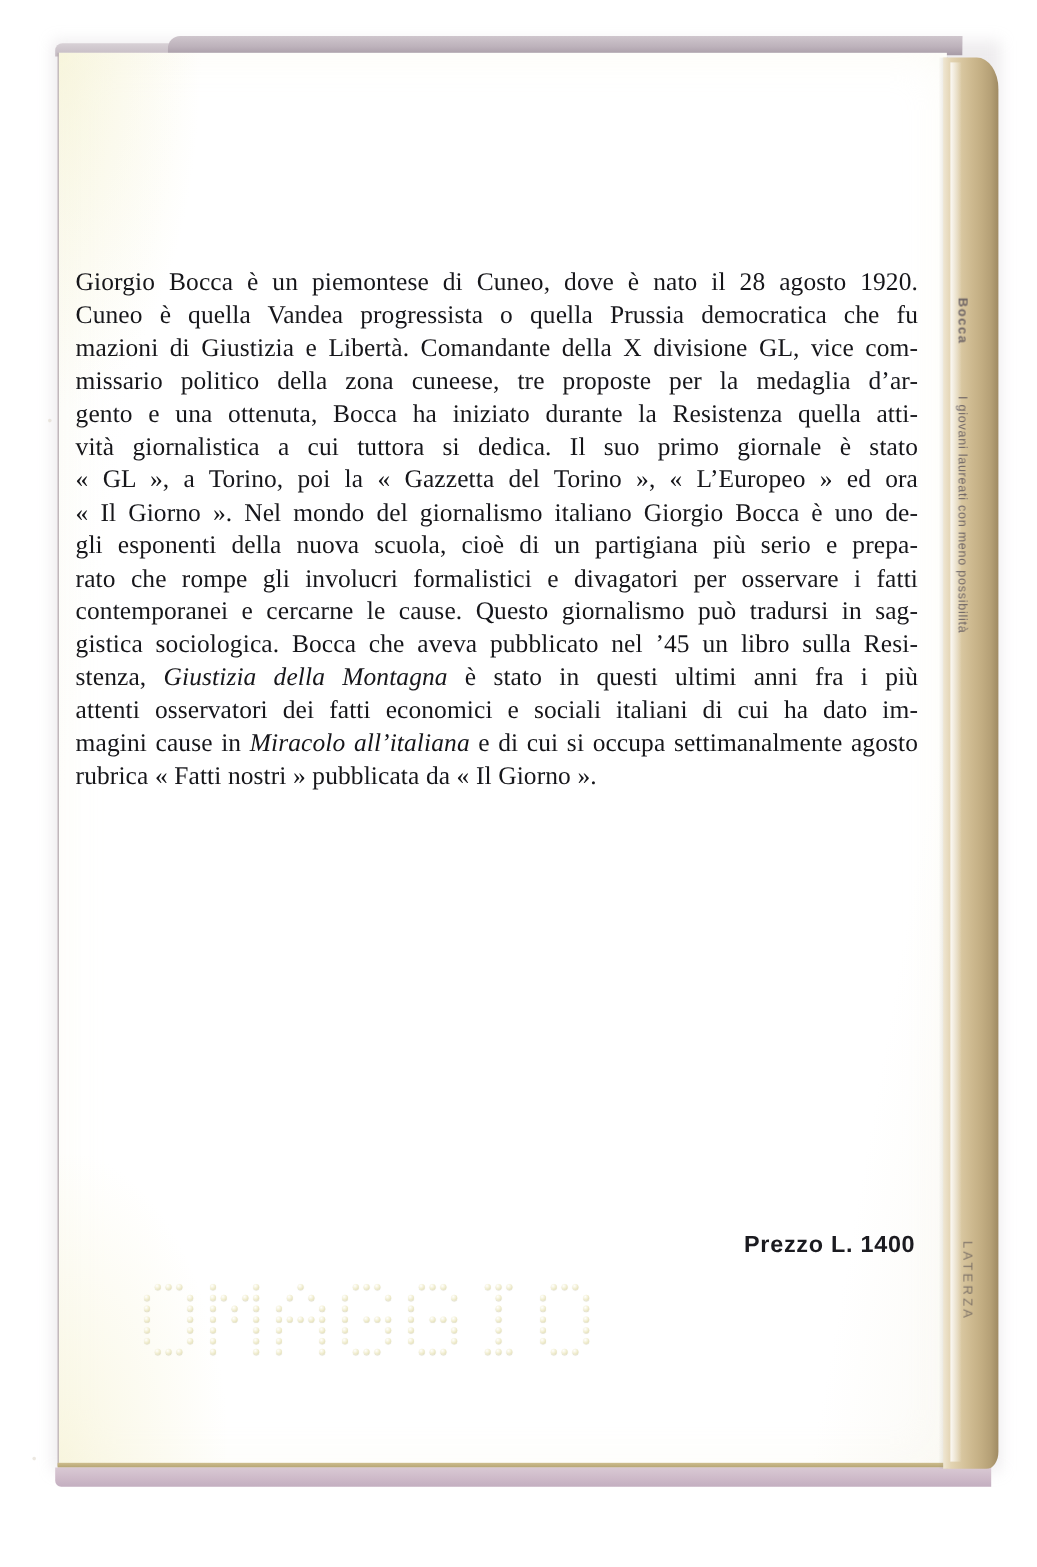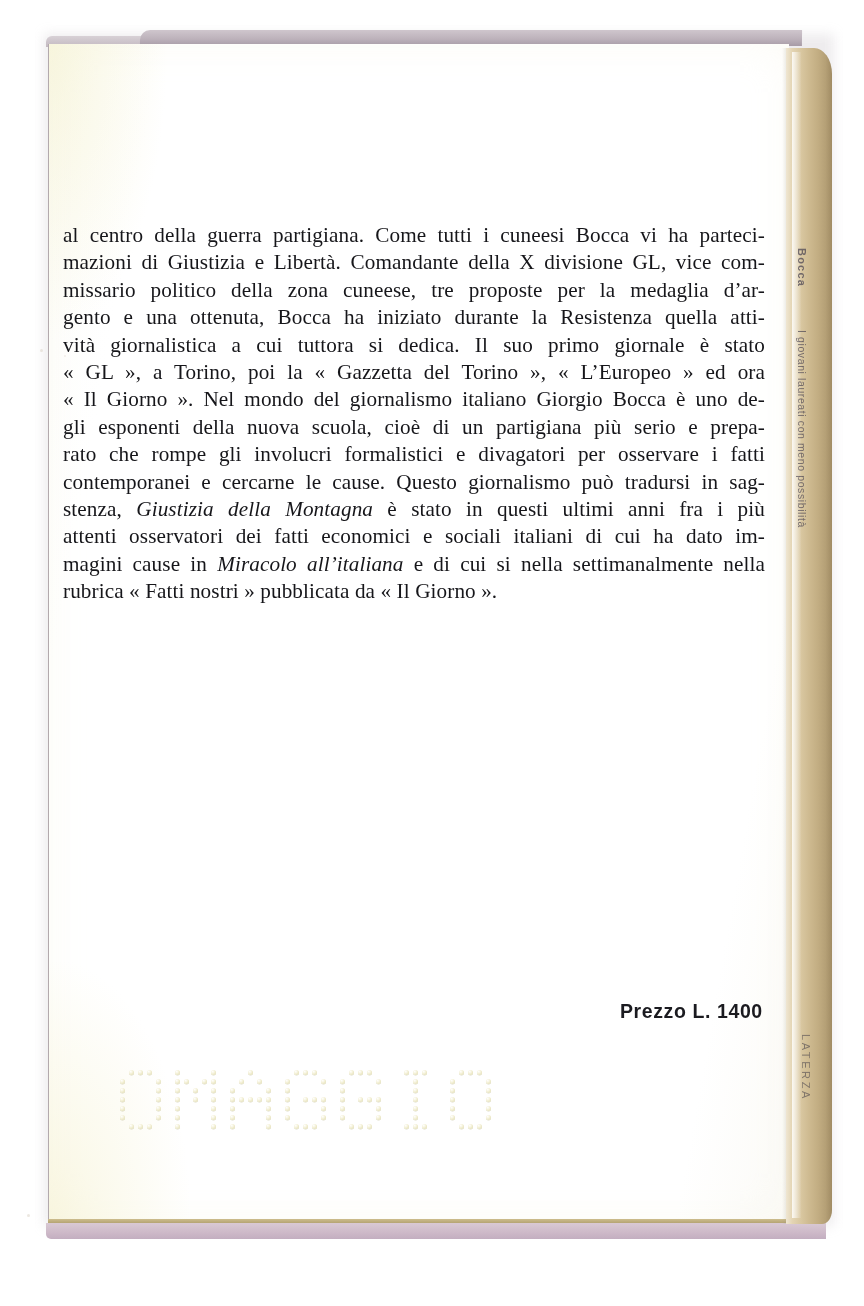--- a/index.html
+++ b/index.html
@@ -199,21 +199,21 @@
   }
   .blurb .ln.just {
     text-align-last: justify;
   }
   .blurb i { font-style: italic; }
 
   
   .price {
     position: absolute;
     left: 620px;
-    top: 1000px;
+    top: 1026px;
     font-family: "Liberation Sans", sans-serif;
     font-weight: bold;
     font-size: 19.5px;
     letter-spacing: 0.6px;
     color: #1b1b20;
   }
 
   
   .omaggio {
     position: absolute;
@@ -267,33 +267,35 @@
 
   <div class="spine-shadow-left"></div>
   <div class="spine"></div>
   <div class="spine-hl"></div>
 
   <div class="spine-text author">Bocca</div>
   <div class="spine-text" style="top:330px;">I giovani laureati con meno possibilità</div>
   <div class="spine-pub">LATERZA</div>
 
   <div class="blurb" id="blurb">
-      <div class="ln just"><span>al centro della guerra partigiana. Come tutti i cuneesi Bocca vi ha parteci-</span></div>
+      <div class="ln just"><span>Giorgio Bocca è un piemontese di Cuneo, dove è nato il 28 agosto 1920.</span></div>
+      <div class="ln just"><span>Cuneo è quella Vandea progressista o quella Prussia democratica che fu</span></div>
       <div class="ln just"><span>mazioni di Giustizia e Libertà. Comandante della X divisione GL, vice com-</span></div>
       <div class="ln just"><span>missario politico della zona cuneese, tre proposte per la medaglia d’ar-</span></div>
       <div class="ln just"><span>gento e una ottenuta, Bocca ha iniziato durante la Resistenza quella atti-</span></div>
       <div class="ln just"><span>vità giornalistica a cui tuttora si dedica. Il suo primo giornale è stato</span></div>
       <div class="ln just"><span>« GL », a Torino, poi la « Gazzetta del Torino », « L’Europeo » ed ora</span></div>
       <div class="ln just"><span>« Il Giorno ». Nel mondo del giornalismo italiano Giorgio Bocca è uno de-</span></div>
       <div class="ln just"><span>gli esponenti della nuova scuola, cioè di un partigiana più serio e prepa-</span></div>
       <div class="ln just"><span>rato che rompe gli involucri formalistici e divagatori per osservare i fatti</span></div>
       <div class="ln just"><span>contemporanei e cercarne le cause. Questo giornalismo può tradursi in sag-</span></div>
+      <div class="ln just"><span>gistica sociologica. Bocca che aveva pubblicato nel ’45 un libro sulla Resi-</span></div>
       <div class="ln just"><span>stenza, </span><i>Giustizia della Montagna</i><span> è stato in questi ultimi anni fra i più</span></div>
       <div class="ln just"><span>attenti osservatori dei fatti economici e sociali italiani di cui ha dato im-</span></div>
-      <div class="ln just"><span>magini cause in </span><i>Miracolo all’italiana</i><span> e di cui si nella settimanalmente nella</span></div>
+      <div class="ln just"><span>magini cause in </span><i>Miracolo all’italiana</i><span> e di cui si occupa settimanalmente agosto</span></div>
       <div class="ln"><span>rubrica « Fatti nostri » pubblicata da « Il Giorno ».</span></div>
     </div>
 
   <div class="price">Prezzo L. 1400</div>
 
   <div class="omaggio" id="omaggio">
       <div class="om-letter">
         <i></i>
         <i class="d"></i>
         <i class="d"></i>

